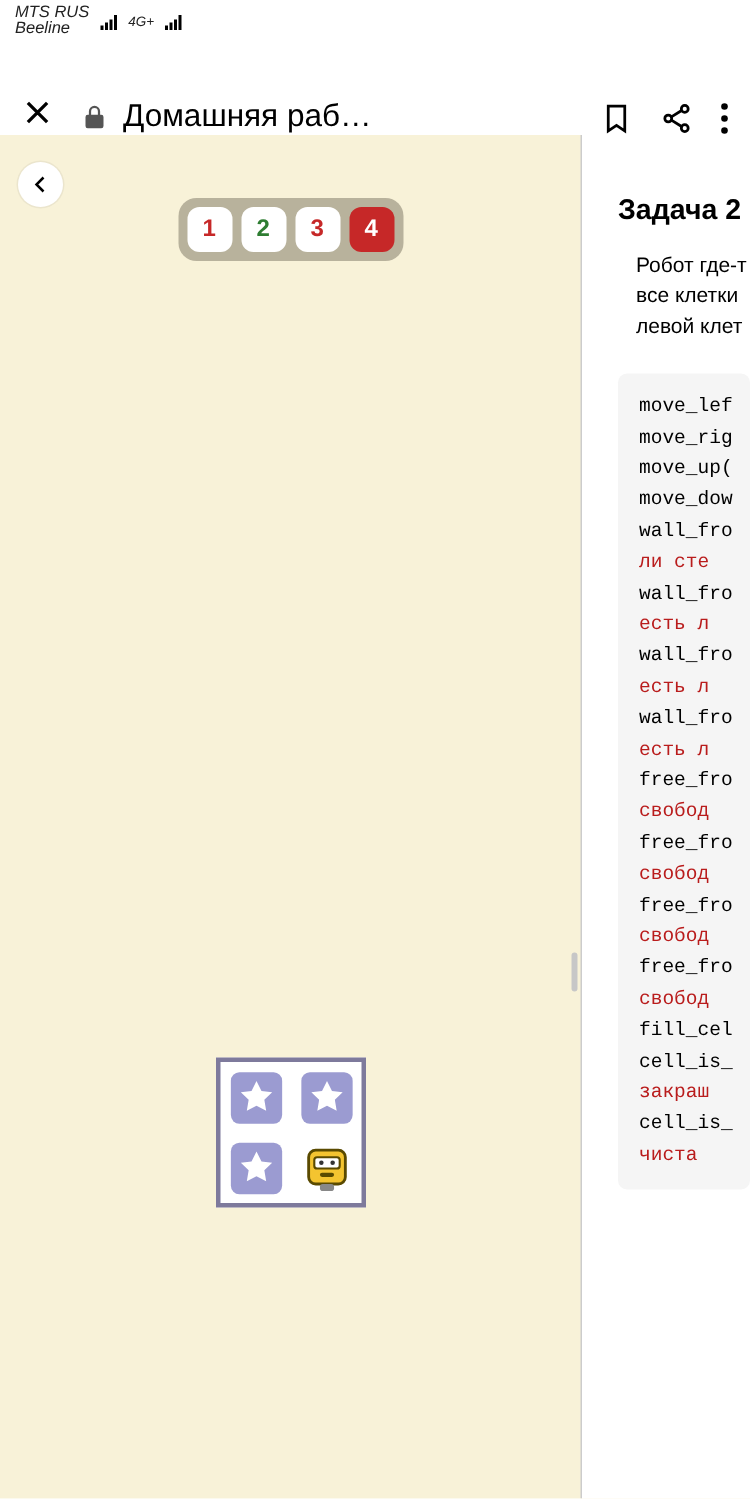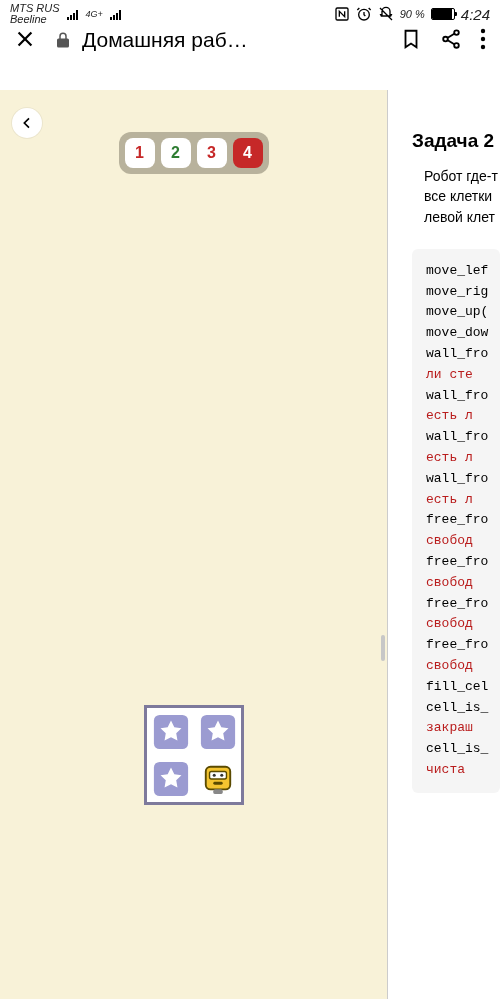--- a/index.html
+++ b/index.html
@@ -9,21 +9,21 @@
   .statusbar { height: 28px; display: flex; justify-content: space-between; align-items: center; padding: 0 10px; font-size: 11px; color: #222; font-style: italic; }
   .statusbar .left, .statusbar .right { display: flex; align-items: center; gap: 6px; }
   .statusbar .carrier { line-height: 1; }
   .statusbar .signal svg, .statusbar svg { display: block; }
   .battery-wrap { display: flex; align-items: center; gap: 4px; }
   .battery { width: 24px; height: 12px; border: 1px solid #000; border-radius: 2px; position: relative; }
   .battery::after { content: ""; position: absolute; right: -3px; top: 3px; width: 2px; height: 4px; background: #000; border-radius: 0 1px 1px 0; }
   .battery .lvl { height: 100%; background: #000; border-radius: 1px 0 0 1px; }
 
   
-  .urlbar { height: 62px; display: flex; align-items: flex-start; padding: 0 14px; gap: 18px; }
+  .urlbar { height: 62px; display: flex; align-items: flex-end; padding: 0 14px; gap: 18px; }
   .urlbar .close { font-size: 26px; line-height: 1; }
   .urlbar .titleblock { flex: 1; min-width: 0; display: flex; align-items: center; gap: 10px; }
   .urlbar .lock svg { display: block; }
   .urlbar .titles { min-width: 0; }
   .urlbar .title { font-size: 21px; white-space: nowrap; overflow: hidden; text-overflow: ellipsis; max-width: 175px; }
   .urlbar .subtitle { font-size: 13px; color: #444; white-space: nowrap; overflow: hidden; text-overflow: ellipsis; }
   .urlbar .action svg { display: block; }
 
   
   .main { display: flex; height: calc(999px - 28px - 62px); }
@@ -65,46 +65,20 @@
       <svg width="14" height="12" viewBox="0 0 14 12">
           <path d="M1 12V9h2v3H1zm3 0V7h2v5H4zm3 0V5h2v7H7zm3 0V2h2v10h-2z" fill="#000"></path>
         </svg>
     </span>
     <span style="font-size:9px;">4G+</span>
     <span class="signal">
       <svg width="14" height="12" viewBox="0 0 14 12">
           <path d="M1 12V9h2v3H1zm3 0V7h2v5H4zm3 0V5h2v7H7zm3 0V2h2v10h-2z" fill="#000"></path>
         </svg>
     </span>
-  </div>
-  <div class="right">
-    <span>
-      <svg width="16" height="16" viewBox="0 0 24 24" fill="none" stroke="#000" stroke-width="2">
-          <rect x="3" y="3" width="18" height="18" rx="2"></rect>
-          <path d="M8 16V8l8 8V8"></path>
-        </svg>
-    </span>
-    <span>
-      <svg width="16" height="16" viewBox="0 0 24 24" fill="none" stroke="#000" stroke-width="2">
-          <circle cx="12" cy="13" r="8"></circle>
-          <path d="M12 9v4l2 2M5 3L2 6M22 6l-3-3"></path>
-        </svg>
-    </span>
-    <span>
-      <svg width="16" height="16" viewBox="0 0 24 24" fill="none" stroke="#000" stroke-width="2">
-          <path d="M18 8a6 6 0 00-12 0v5H4l1 2h14l1-2h-2V8zM3 3l18 18"></path>
-        </svg>
-    </span>
-    <span>90 %</span>
-    <div class="battery-wrap">
-      <div class="battery">
-          <div class="lvl" style="width:90%"></div>
-        </div>
-    </div>
-    <span style="font-size:15px;">4:24</span>
   </div>
 </div>
 
 <div class="urlbar">
   <span class="close">
     <svg width="22" height="22" viewBox="0 0 24 24" stroke="#000" stroke-width="2.4">
         <path d="M5 5l14 14M19 5L5 19"></path>
       </svg>
   </span>
   <div class="titleblock">

